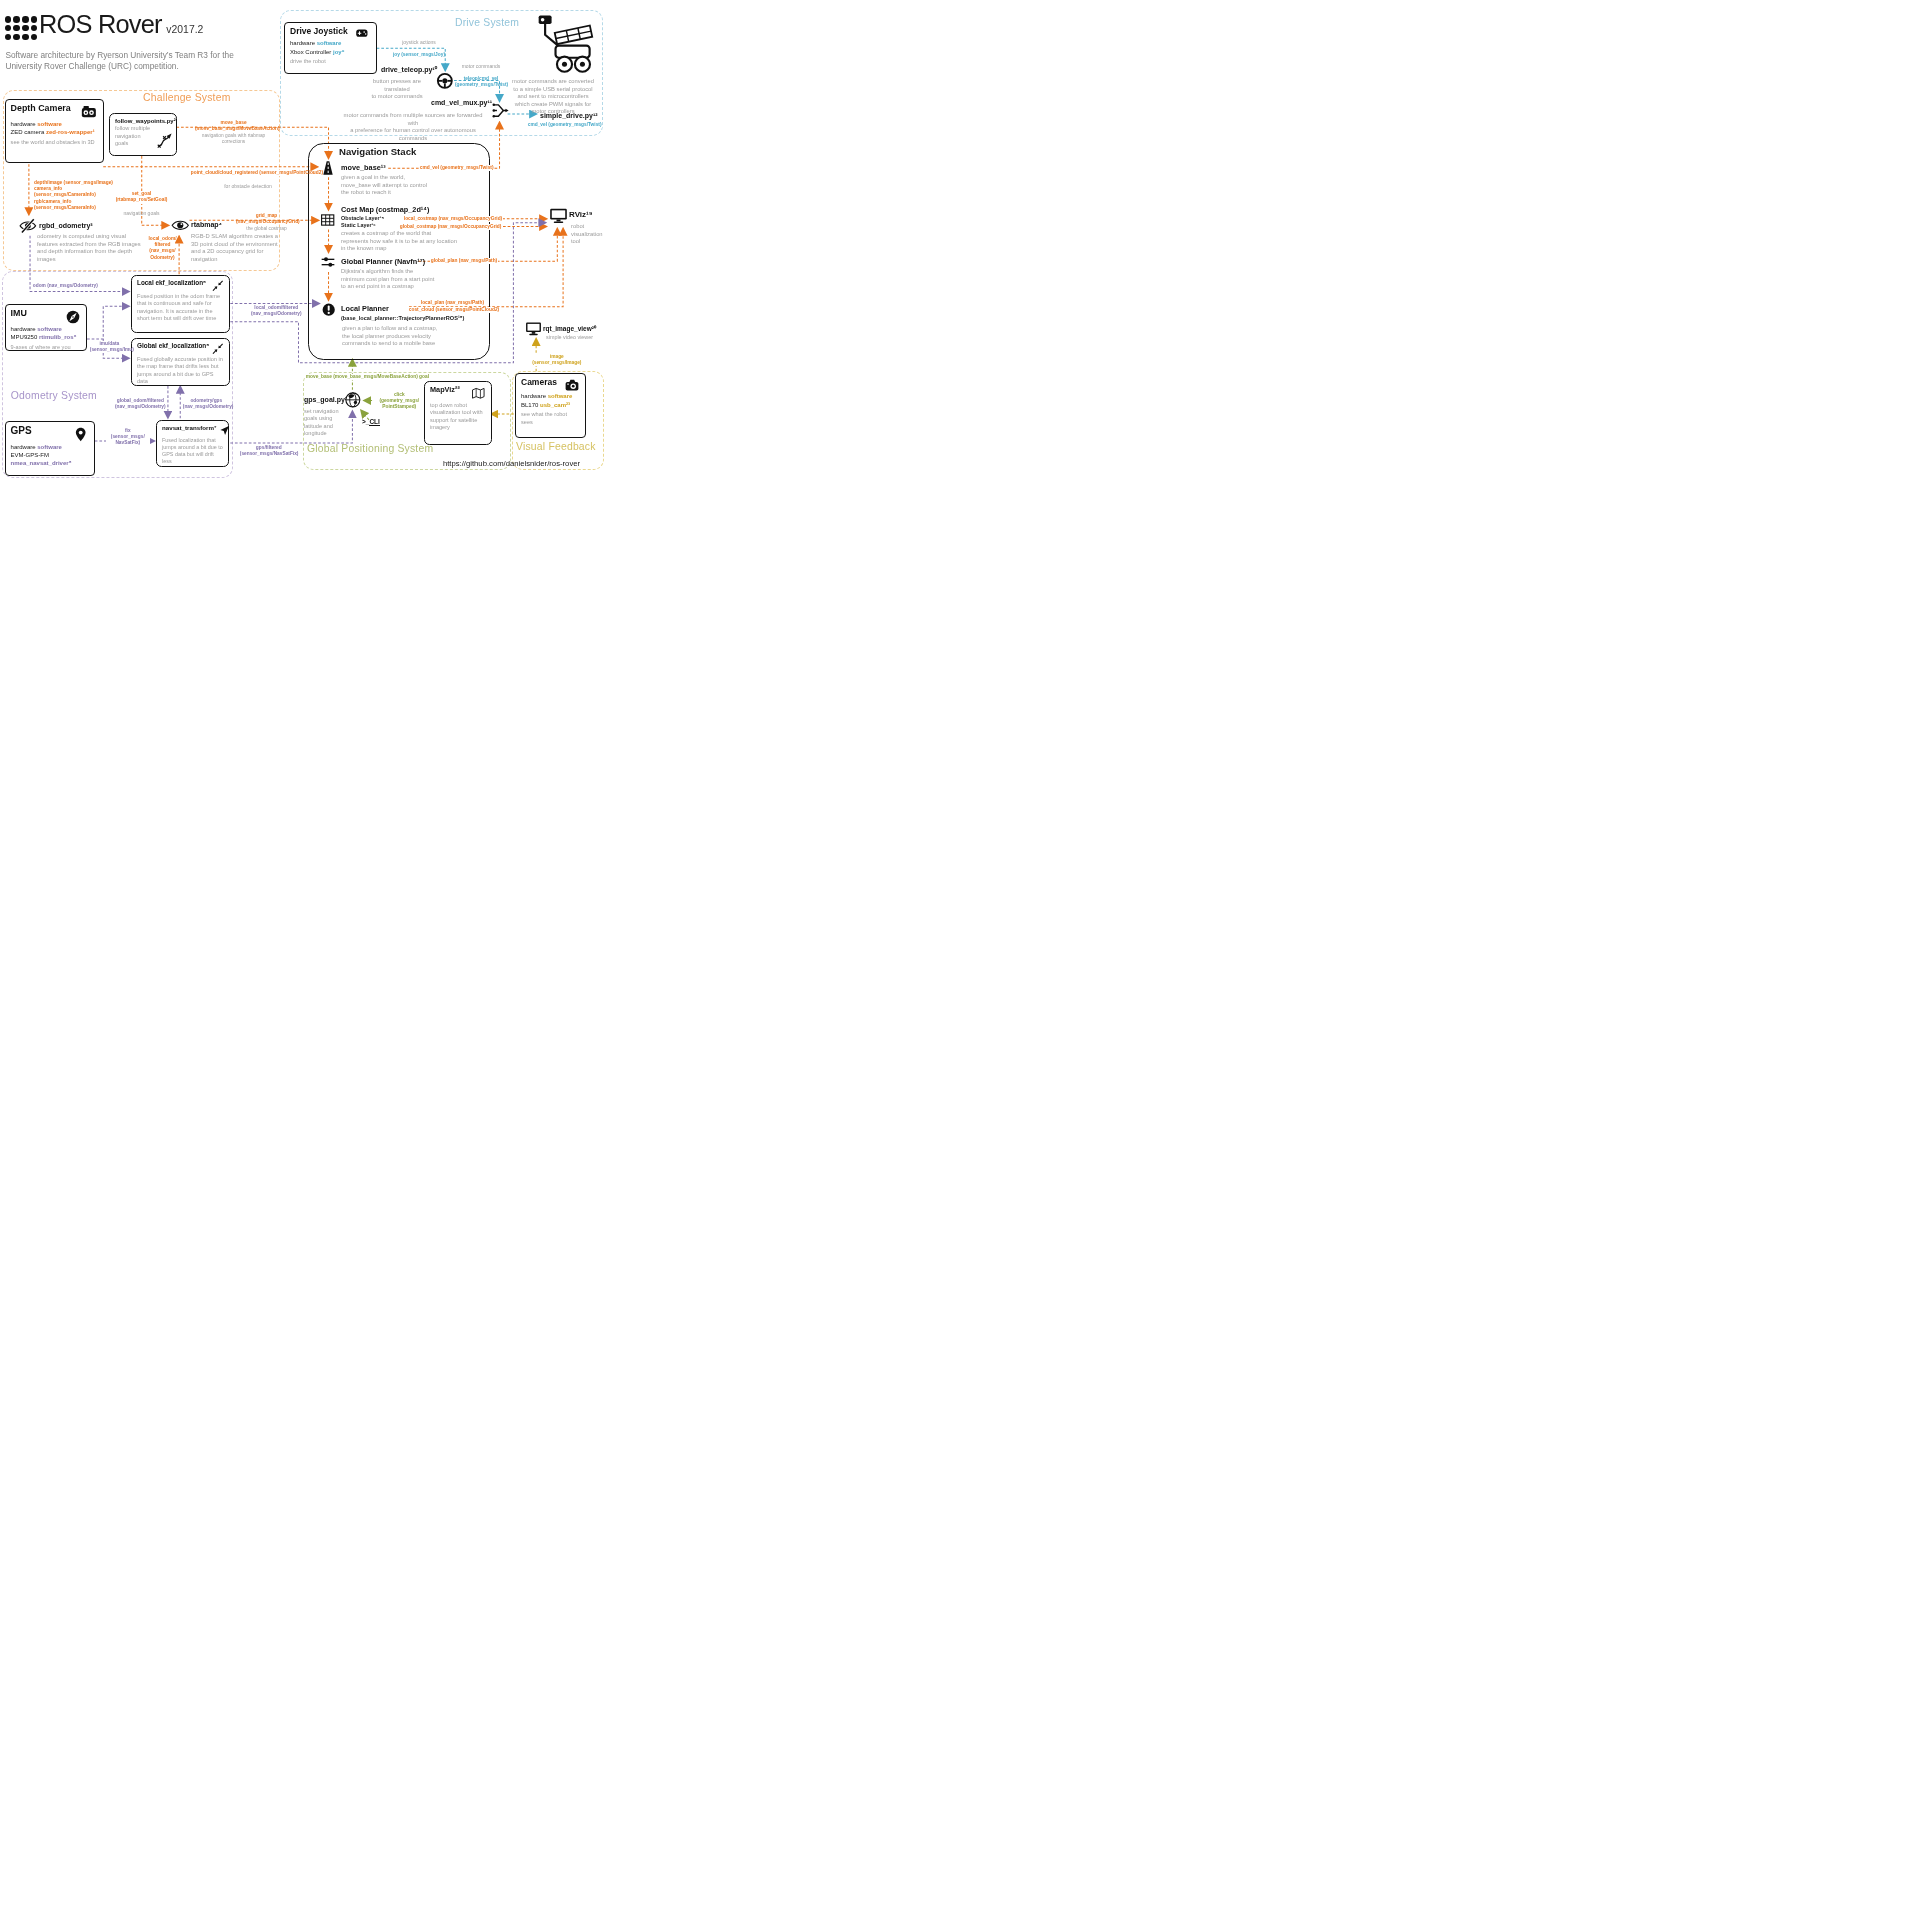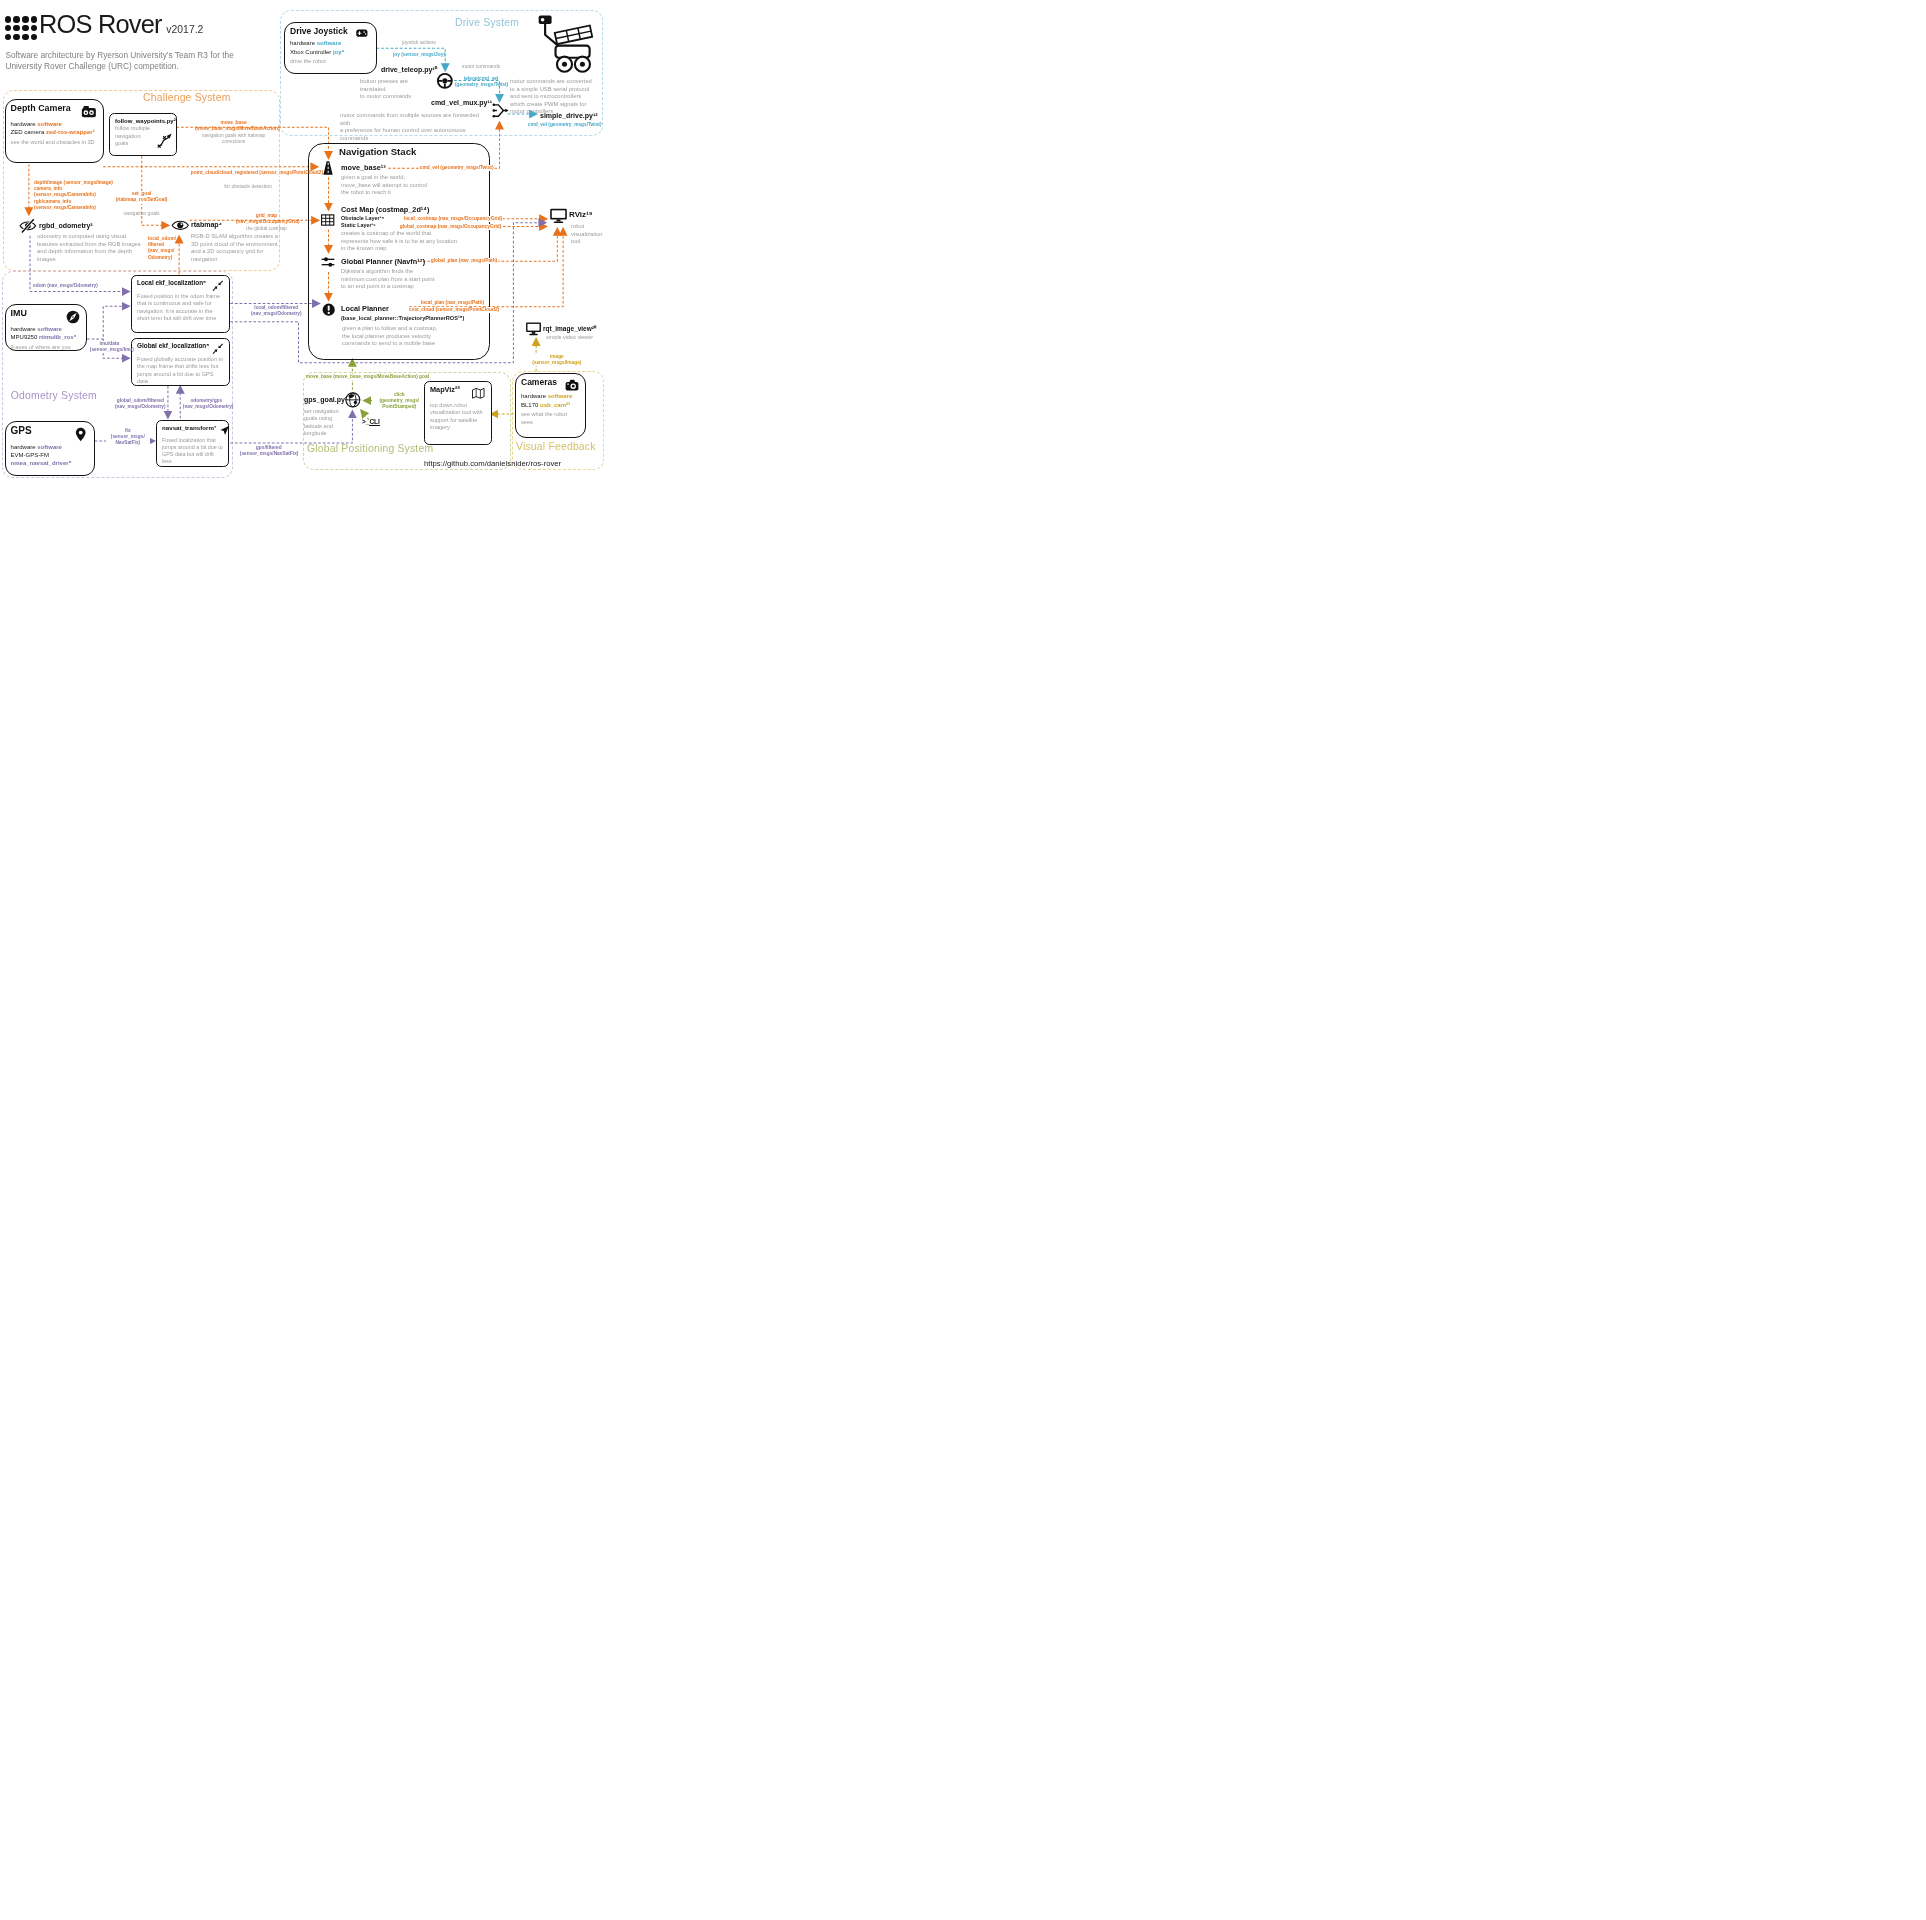--- a/index.html
+++ b/index.html
@@ -3,27 +3,27 @@
 <meta charset="utf-8">
 <style>
   html,body{margin:0;padding:0;background:#fff;}
   #canvas{position:relative;width:612px;height:480px;background:#fff;overflow:hidden;
           font-family:"Liberation Sans",sans-serif;color:#1a1a1a;}
   .t{position:absolute;}
   .o{color:#e8721b}.b{color:#45a8c8}.p{color:#8070ab}.g{color:#8aa23c}.y{color:#cfa21c}.k{color:#1a1a1a}
   .bold{font-weight:bold}
   .tp{font-weight:bold;font-size:4.8px;line-height:1.3;white-space:pre-line;z-index:3}
   .cap{color:#9b9b9b;font-weight:normal;font-size:5px;line-height:1.25;white-space:pre-line}
-  .ctr{text-align:center}.rt{text-align:left}
+  .ctr{text-align:center}.rt{text-align:center}
   .wbg{background:#fff;padding:0 0.8px}
   .nm{position:absolute;font-weight:bold;font-size:7px;color:#111;z-index:3;white-space:nowrap}
   .ds{position:absolute;color:#9b9b9b;font-size:5.8px;line-height:1.3;z-index:3}
   .region{position:absolute;border:1.5px dashed;border-radius:10.8px;z-index:0;background:transparent}
   .rlabel{position:absolute;font-size:10.4px;z-index:2;letter-spacing:0.2px}
-  .box{position:absolute;background:#fff;border:1.2px solid #141414;border-radius:11px;
+  .box{position:absolute;background:#fff;border:1.2px solid #141414;border-radius:4px;
        padding:3.5px 5px;box-sizing:border-box;z-index:3}
   .box .ttl{display:flex;justify-content:space-between;align-items:flex-start;
        font-size:8.5px;font-weight:bold;color:#111;line-height:1.05;gap:2.3px}
   .box .ln{font-size:6px;color:#1a1a1a;margin-top:1.2px;line-height:1.25}
   .box .bd{color:#9b9b9b;font-size:5.6px;margin-top:1.9px;line-height:1.3}
   .navbox{position:absolute;background:transparent;border:1.3px solid #141414;border-radius:15.4px;z-index:2}
   svg.flow{position:absolute;left:0;top:0;z-index:1}
   .icon{display:inline-block;line-height:0}
   .iconabs{position:absolute;z-index:3;line-height:0}
   .logo{position:absolute;left:4.6px;top:16px;display:grid;grid-template-columns:repeat(4,6.5px);

